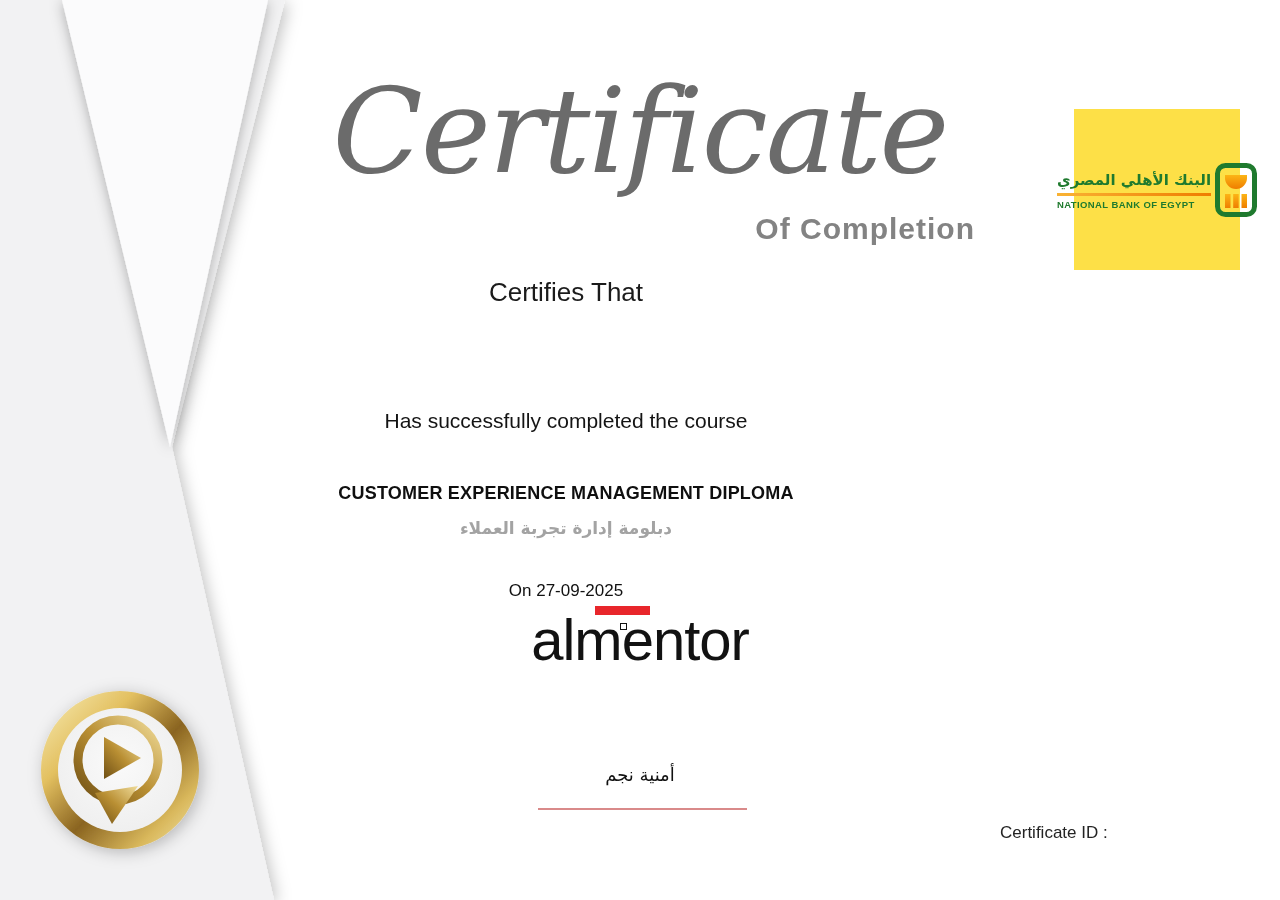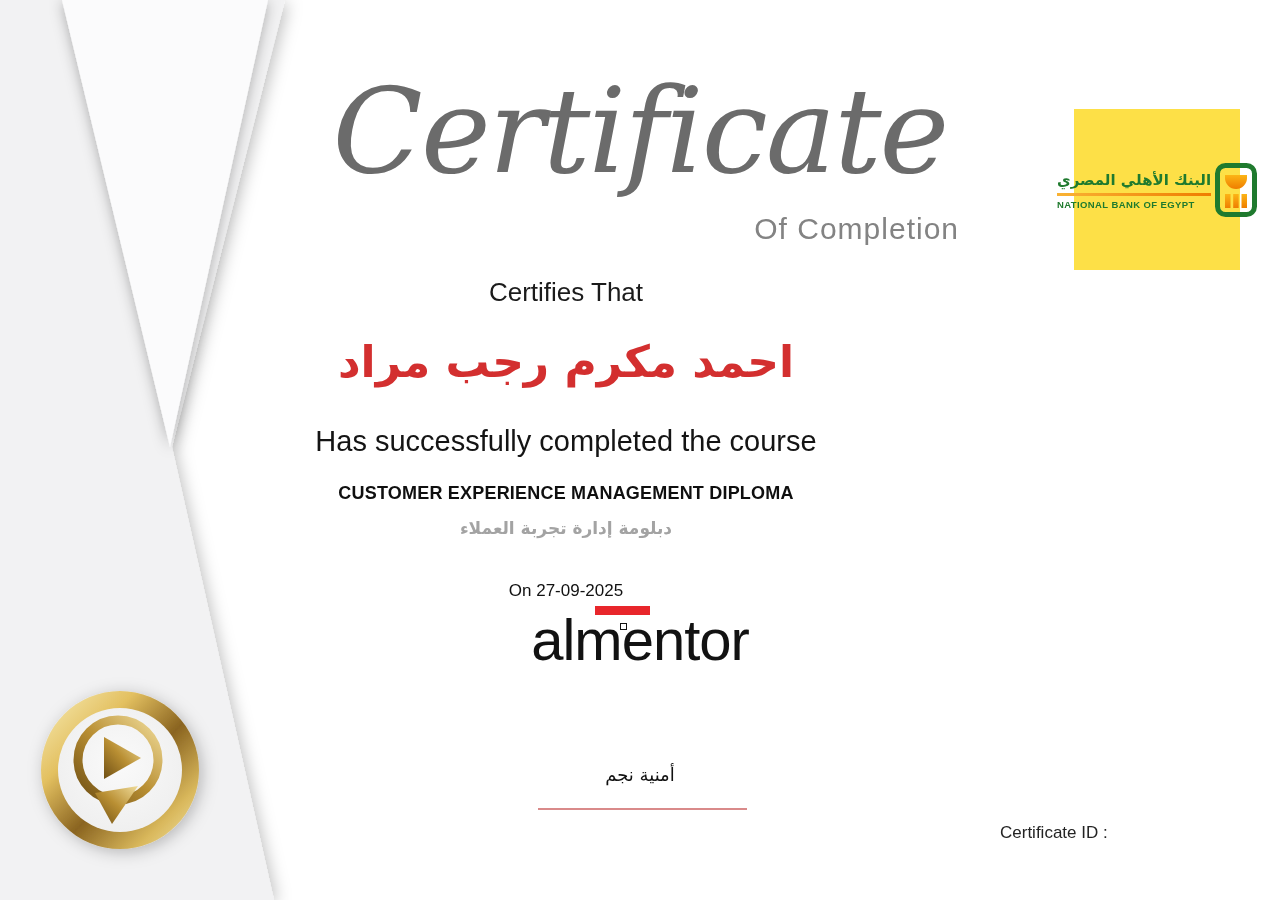--- a/index.html
+++ b/index.html
@@ -11,22 +11,22 @@
   }
   .decor{position:absolute;left:0;top:0;pointer-events:none;}
 
   
   .title{
     position:absolute;top:58px;left:0;width:1280px;text-align:center;
     font-family:"DejaVu Serif",serif;font-style:italic;font-weight:400;
     font-size:118px;line-height:1.25;color:#6b6b6b;letter-spacing:-2px;
   }
   .subtitle{
-    position:absolute;top:212px;right:332px;
-    font-size:30px;color:#838383;letter-spacing:1px;font-weight:400;
+    position:absolute;top:212px;right:316px;
+    font-size:30px;color:#838383;letter-spacing:1px;font-weight:700;
   }
 
   
   .nbe-box{
     position:absolute;left:1074px;top:109px;width:166px;height:161px;
     background:#fde047;display:flex;align-items:center;justify-content:center;
   }
   .nbe-inner{display:flex;flex-direction:row;align-items:center;gap:4px;}
   .nbe-text{display:flex;flex-direction:column;align-items:stretch;}
   .nbe-arabic{
@@ -38,21 +38,21 @@
     font-size:9.5px;font-weight:bold;color:#1f7a2e;letter-spacing:0.4px;white-space:nowrap;
   }
 
   
   .centered{position:absolute;left:0;width:1132px;text-align:center;}
   .certifies{top:277px;font-size:26px;color:#1b1b1b;}
   .recipient{
     top:336px;font-size:44px;font-weight:bold;color:#d32f2f;
     font-family:"DejaVu Sans",sans-serif;direction:rtl;
   }
-  .completed{top:425px;font-size:29px;color:#141414;}
+  .completed{top:409px;font-size:21px;color:#141414;}
   .course-en{top:483px;font-size:18px;font-weight:bold;color:#0f0f0f;letter-spacing:0.2px;}
   .course-ar{
     top:518px;font-size:17px;font-weight:bold;color:#a3a3a3;
     font-family:"DejaVu Sans",sans-serif;direction:rtl;
   }
   .date{top:581px;font-size:17px;color:#111111;}
 
   
   .almentor{position:absolute;top:608px;left:0;width:1280px;text-align:center;}
   .almentor .wrap{position:relative;display:inline-block;}
@@ -147,21 +147,20 @@
         <rect x="2.5" y="2.5" width="37" height="49" rx="8" fill="none" stroke="#1f7a2e" stroke-width="5"></rect>
         <path d="M10,12 h22 v3 a11,11 0 0 1 -22,0 z" fill="url(#nbeOrange)"></path>
         <rect x="10" y="31" width="5.5" height="14" fill="url(#nbeOrange)"></rect>
         <rect x="18.2" y="31" width="5.5" height="14" fill="url(#nbeOrange)"></rect>
         <rect x="26.5" y="31" width="5.5" height="14" fill="url(#nbeOrange)"></rect>
       </svg>
     </div>
   </div>
 
   <div class="centered certifies">Certifies That</div>
-  <div class="centered recipient">احمد مكرم رجب مراد</div>
   <div class="centered completed">Has successfully completed the course</div>
   <div class="centered course-en">CUSTOMER EXPERIENCE MANAGEMENT DIPLOMA</div>
   <div class="centered course-ar">دبلومة إدارة تجربة العملاء</div>
   <div class="centered date">On 27-09-2025</div>
 
   <div class="almentor">
     <span class="wrap">
       <span class="red-bar"></span>
       <span class="m-notch"></span>
       <span class="logo-text">almentor</span>

